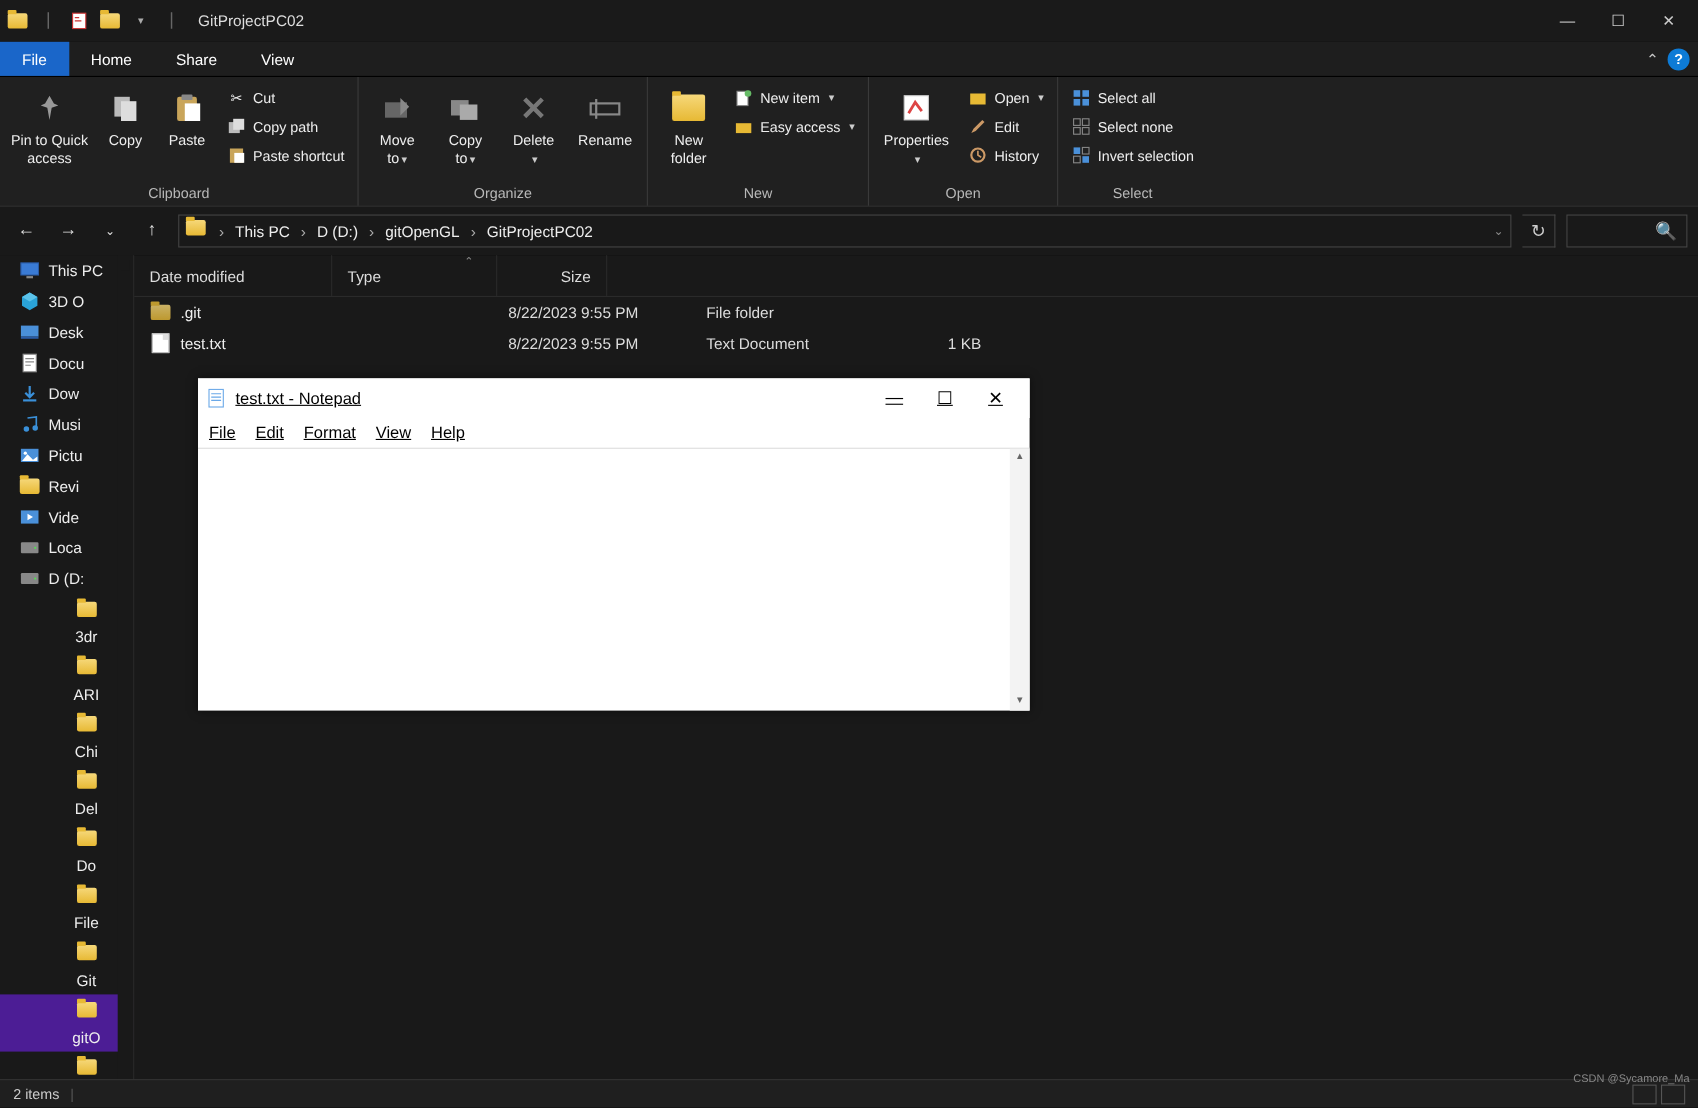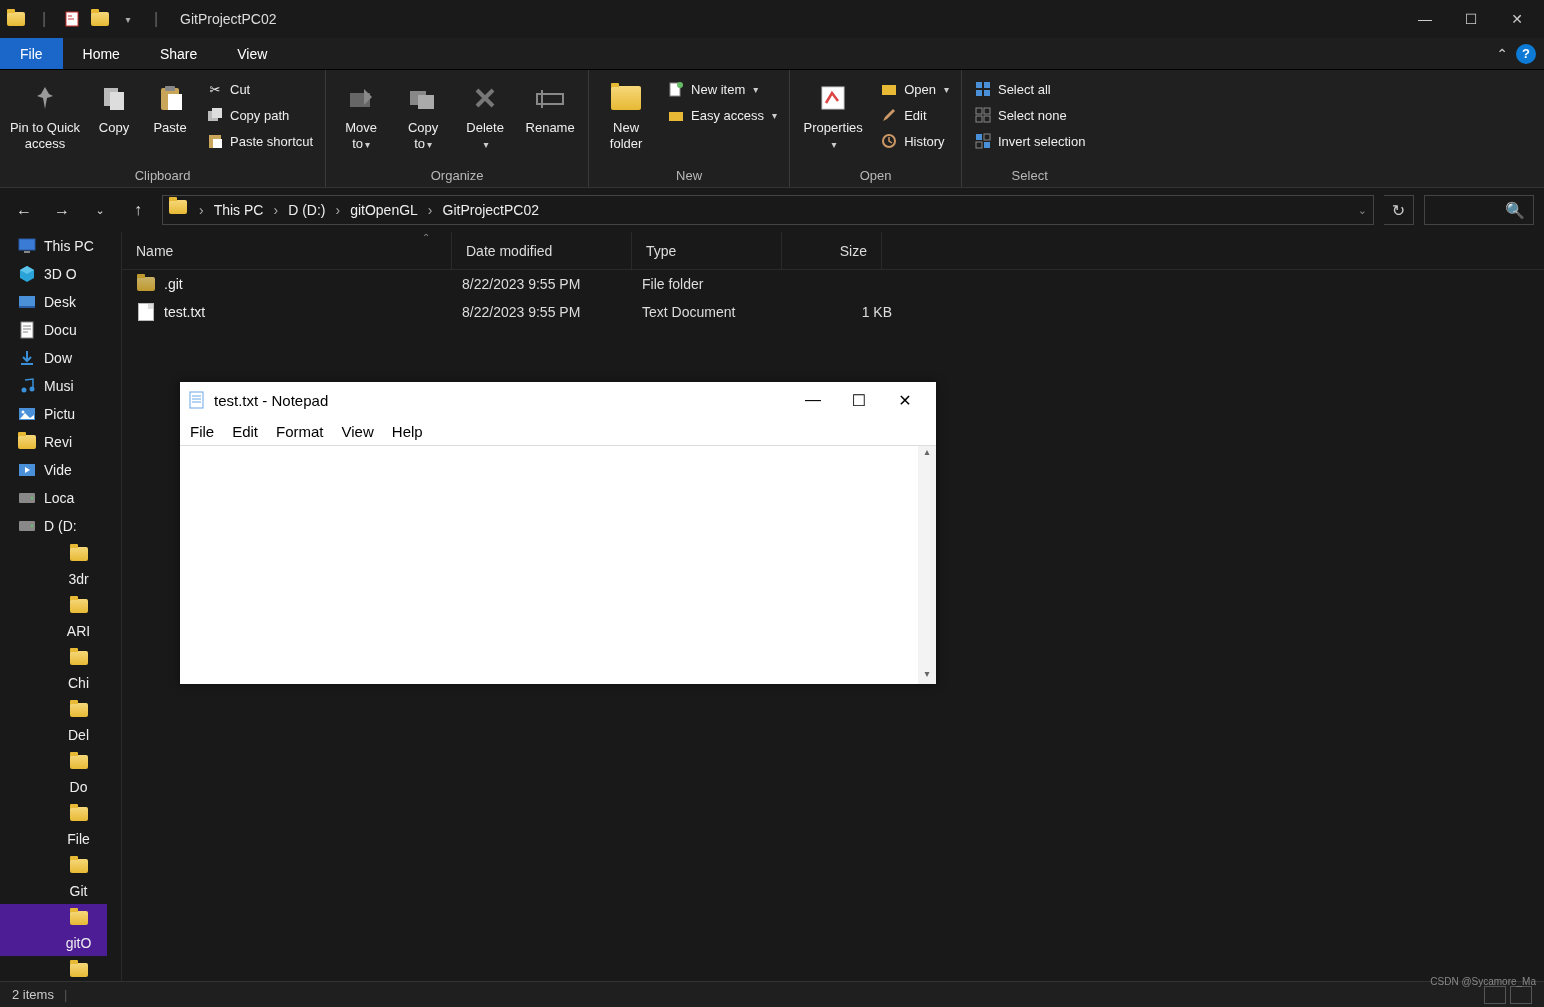--- a/index.html
+++ b/index.html
@@ -68,21 +68,21 @@
 .rows .row .rdate { width: 180px; color: #ddd; }
 .rows .row .rtype { width: 150px; color: #ddd; }
 .rows .row .rsize { width: 100px; text-align: right; color: #ddd; }
 
 
 .statusbar { position: absolute; bottom: 0; left: 0; right: 0; height: 26px; background: #1f1f1f; display: flex; align-items: center; padding: 0 12px; font-size: 13px; color: #ccc; border-top: 1px solid #333; }
 .statusbar .views { margin-left: auto; display: flex; gap: 4px; }
 .statusbar .views .vb { width: 22px; height: 18px; border: 1px solid #555; }
 
 
-.notepad { position: absolute; left: 180px; top: 382px; width: 756px; height: 302px; background: #fff; color: #000; box-shadow: 0 0 8px rgba(0,0,0,0.5); display: flex; flex-direction: column; }
+.notepad { position: absolute; left: 180px; top: 344px; width: 756px; height: 302px; background: #fff; color: #000; box-shadow: 0 0 8px rgba(0,0,0,0.5); display: flex; flex-direction: column; text-decoration: underline; }
 .notepad .nptitle { height: 36px; display: flex; align-items: center; padding: 0 8px; background: #fff; }
 .notepad .nptitle .npicn { width: 18px; height: 18px; margin-right: 8px; }
 .notepad .nptitle .npt { font-size: 15px; color: #000; }
 .notepad .nptitle .npbtns { margin-left: auto; display: flex; }
 .notepad .nptitle .npbtns .npb { width: 46px; height: 30px; display: flex; align-items: center; justify-content: center; font-size: 16px; color: #000; }
 .notepad .npmenu { height: 28px; display: flex; align-items: center; gap: 18px; padding: 0 10px; font-size: 15px; color: #000; border-bottom: 1px solid #ddd; }
 .notepad .npbody { flex: 1; padding: 4px 6px; font-size: 19px; font-family: Consolas, "Segoe UI", monospace; color: #000; white-space: pre-wrap; position: relative; }
 .notepad .npscroll { position: absolute; right: 0; top: 0; bottom: 0; width: 18px; background: #f3f3f3; }
 .notepad .npscroll .ar { height: 16px; text-align: center; color: #666; font-size: 10px; }
 
@@ -538,21 +538,20 @@
             <div class="foldericon"></div>
           </span>
           <span>hol</span>
         </div>
       </div>
     <div class="sbscroll"></div>
   </div>
   <div class="filepane">
     <div class="cols">
       <span class="sort">⌃</span>
-      <div class="col name">Name</div>
       <div class="col date">Date modified</div>
       <div class="col type">Type</div>
       <div class="col size">Size</div>
     </div>
     <div class="rows" id="file-rows">
         <div class="row">
           <span class="ricn">
             <div class="foldericon" style="opacity:.8"></div>
           </span>
           <span class="rname">.git</span>

